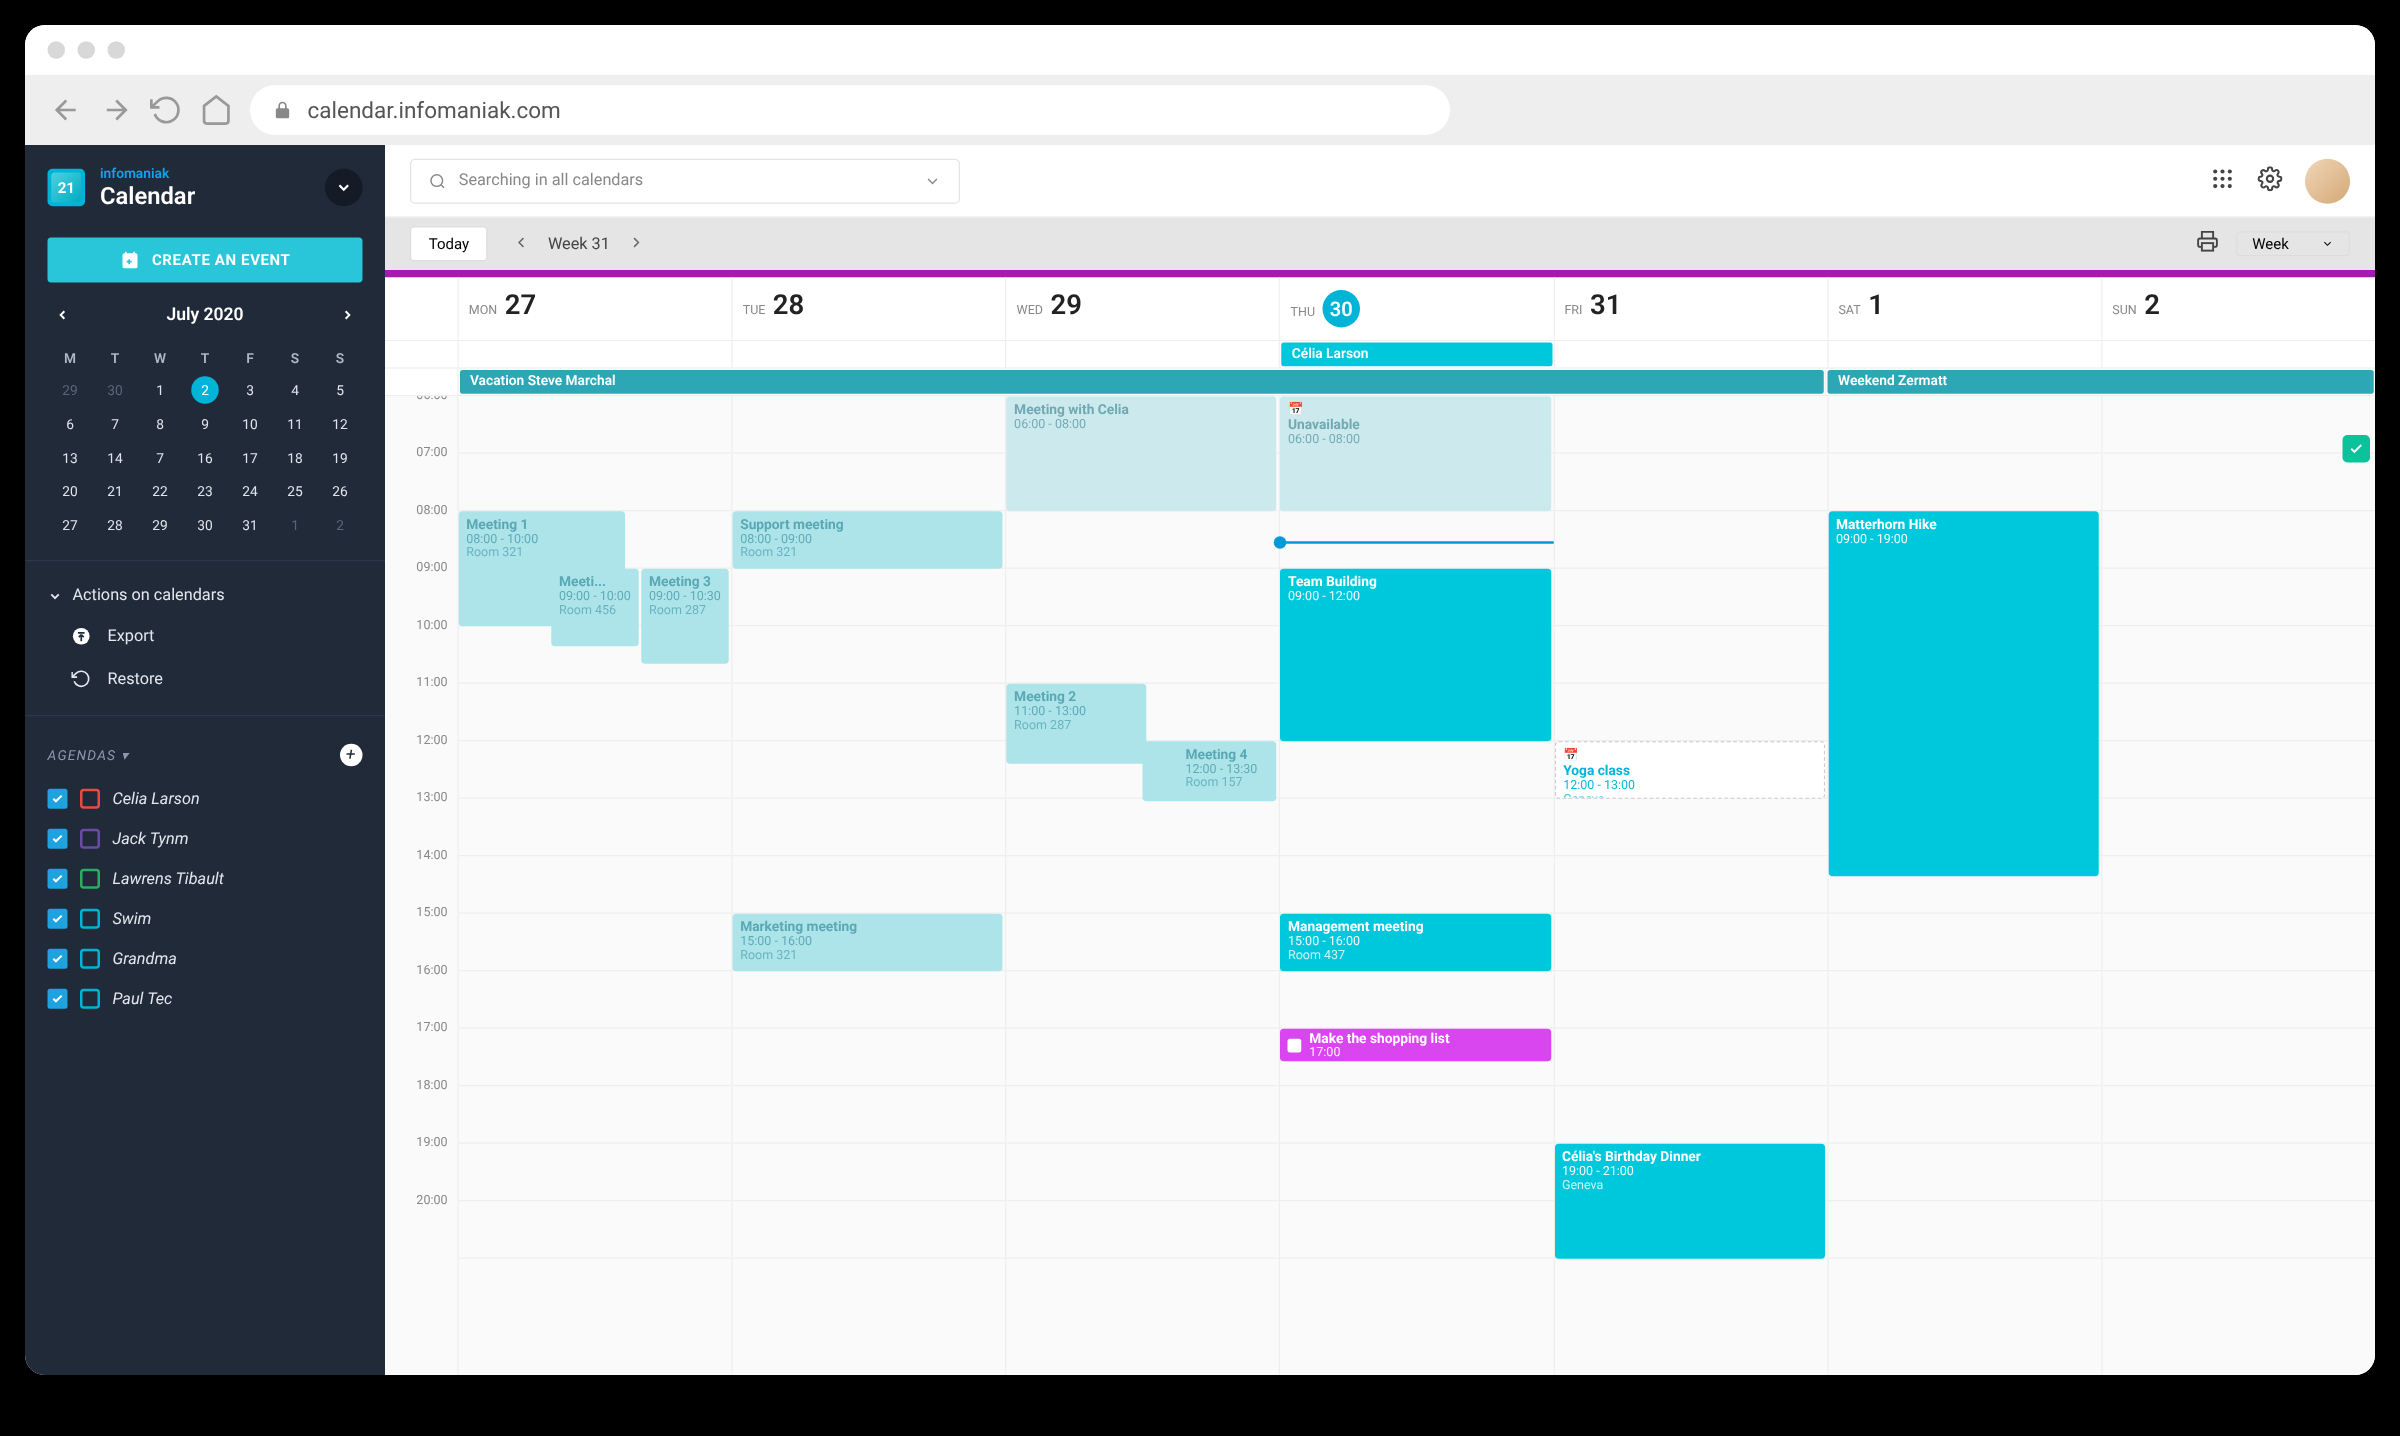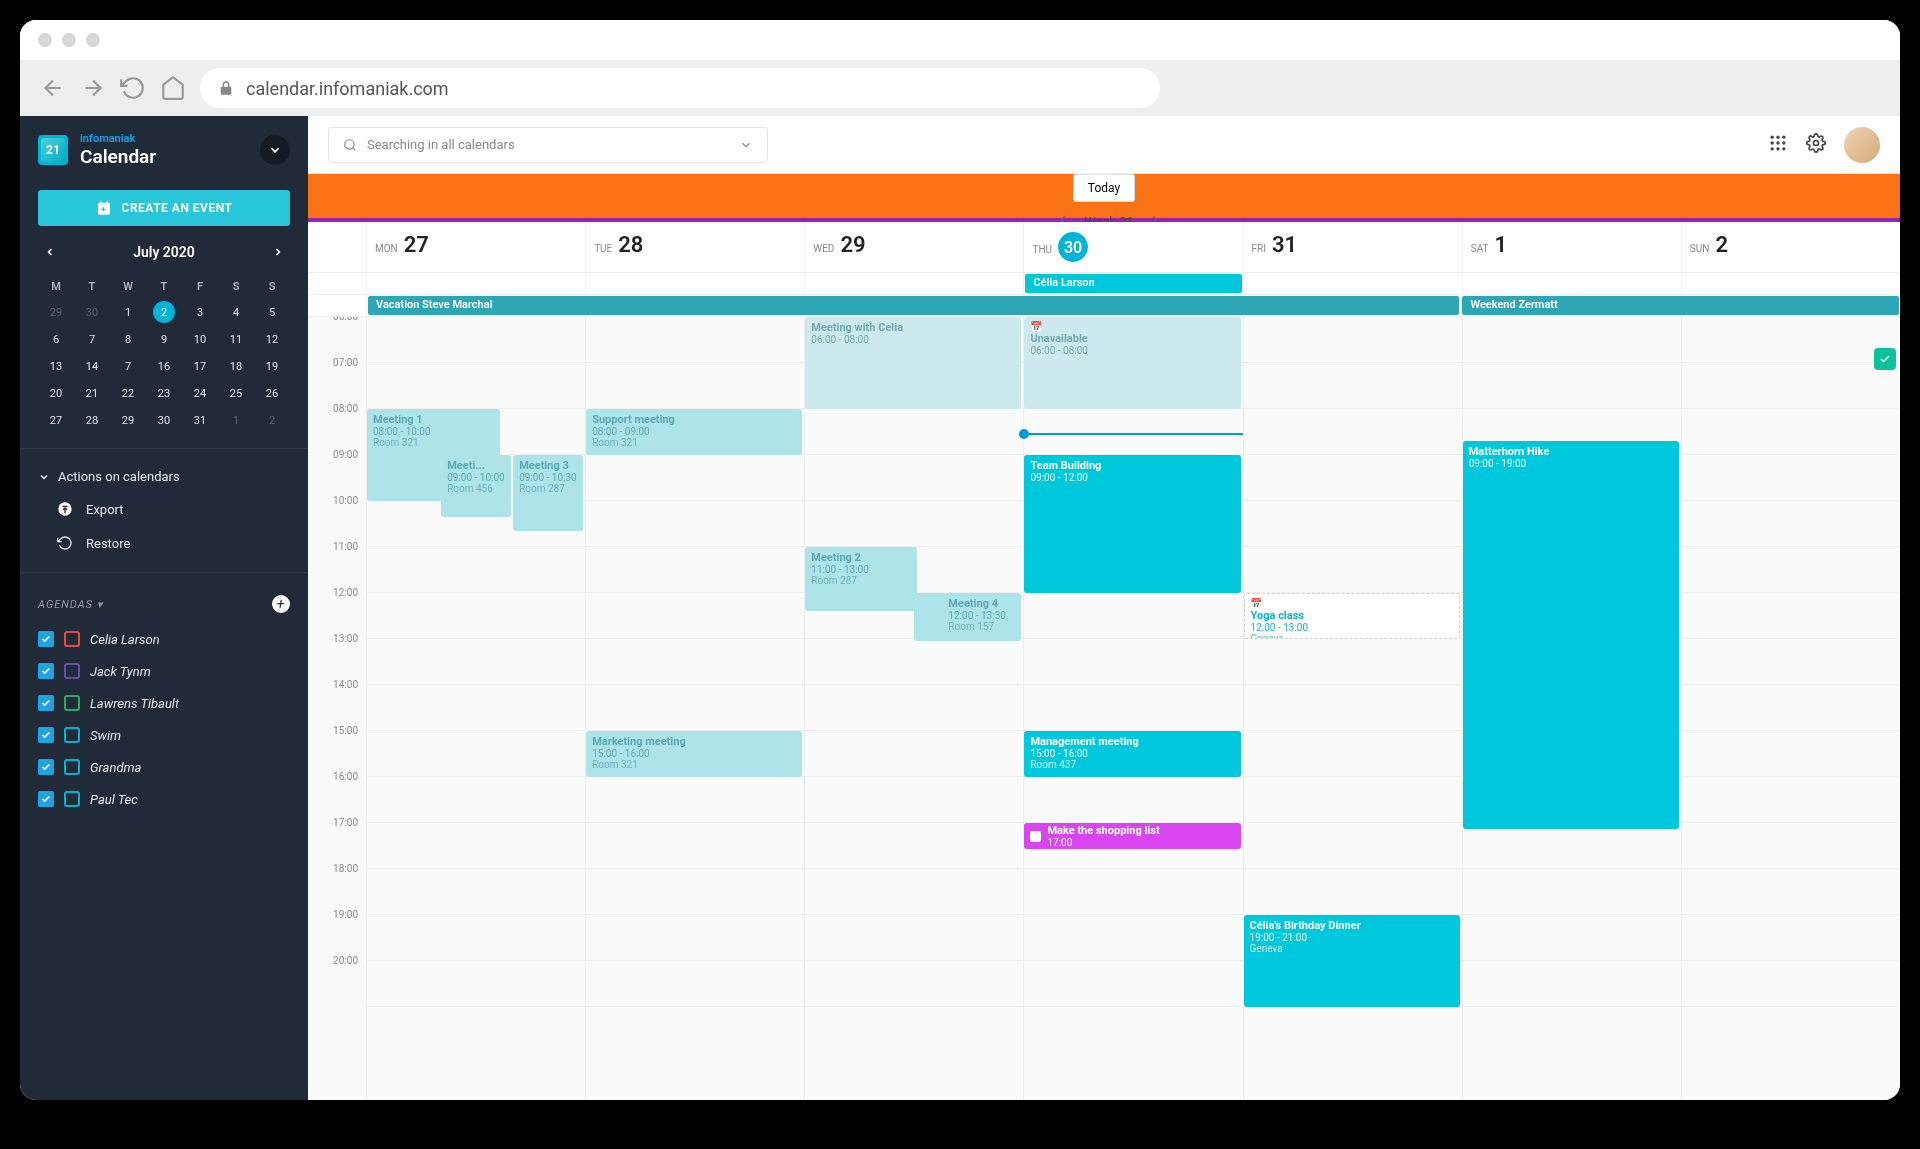--- a/index.html
+++ b/index.html
@@ -55,30 +55,30 @@
 .main { flex: 1; background: #fafafa; display: flex; flex-direction: column; overflow: hidden; position: relative; }
 .topbar { height: 58px; display: flex; align-items: center; padding: 0 20px; gap: 14px; background: #fff; border-bottom: 1px solid #eee; }
 .search { background: #fff; border: 1px solid #e4e4e4; border-radius: 4px; height: 36px; flex: 0 1 440px; display: flex; align-items: center; padding: 0 14px; gap: 10px; color: #888; font-size: 13px; }
 .search svg { width: 14px; height: 14px; }
 .search .dd { margin-left: auto; }
 .tb-right { margin-left: auto; display: flex; align-items: center; gap: 18px; }
 .grid-icon, .gear-icon { color: #444; cursor: pointer; }
 .grid-icon svg, .gear-icon svg { width: 20px; height: 20px; }
 .avatar { width: 36px; height: 36px; border-radius: 50%; background: linear-gradient(135deg, #f0d6b8, #d4a876); }
 
-.toolbar { height: 48px; display: flex; align-items: center; padding: 0 20px; gap: 10px; background: #f97316; border-bottom: 4px solid #a21caf; flex-direction: column; }
+.toolbar { height: 48px; display: flex; align-items: center; padding: 0 20px; gap: 10px; background: #e5e5e5; border-bottom: 6px solid #a21caf; }
 .today-btn { border: 1px solid #ddd; background: #fff; padding: 6px 14px; border-radius: 3px; font-size: 12px; cursor: pointer; }
 .wk-nav { display: flex; align-items: center; gap: 14px; margin-left: 10px; }
 .wk-nav .ar { cursor: pointer; color: #666; }
 .wk-nav .ar svg { width: 14px; height: 14px; }
 .wk-label { font-size: 13px; color: #444; }
 .tool-right { margin-left: auto; display: flex; align-items: center; gap: 14px; }
 .print-ic { color: #444; cursor: pointer; }
 .print-ic svg { width: 18px; height: 18px; }
-.view-sel { border: 1px solid #ddd; padding: 2px 12px; border-radius: 3px; font-size: 12px; display: flex; align-items: center; gap: 12px; cursor: pointer; }
+.view-sel { border: 1px solid #ddd; padding: 2px 12px; border-radius: 3px; font-size: 12px; display: flex; align-items: center; gap: 26px; cursor: pointer; }
 
 .cal-head { display: flex; background: #fff; border-bottom: 1px solid #eee; }
 .time-gutter { width: 58px; flex-shrink: 0; }
 .day-head { flex: 1; padding: 10px 8px; display: flex; align-items: baseline; gap: 6px; border-left: 1px solid #f0f0f0; }
 .day-head .dow { font-size: 10px; color: #888; text-transform: uppercase; }
 .day-head .num { font-size: 22px; font-weight: 600; color: #222; }
 .day-head.today .num { background: #00b4d8; color: #fff; width: 30px; height: 30px; border-radius: 50%; display: inline-flex; align-items: center; justify-content: center; font-size: 16px; }
 
 .allday-row { display: flex; background: #fff; border-bottom: 1px solid #eee; min-height: 22px; }
 .allday-cell { flex: 1; border-left: 1px solid #f0f0f0; position: relative; padding: 1px; }
@@ -612,21 +612,21 @@
               <div class="hour-line"></div>
               <div class="hour-line"></div>
               <div class="hour-line"></div>
               <div class="hour-line"></div>
               <div class="hour-line"></div>
               <div class="hour-line"></div>
               <div class="hour-line"></div>
               <div class="hour-line"></div>
               <div class="hour-line"></div>
               <div class="hour-line"></div>
-              <div class="evt cyan-solid" style="top: 92px; height: 388px; left: 0%; width: calc(100% - 2px); margin-top: 32px;">
+              <div class="evt cyan-solid" style="top: 92px; height: 292px; left: 0%; width: calc(100% - 2px);">
                 <div class="t">Matterhorn Hike</div>
                 <div class="s">09:00 - 19:00</div>
               </div>
             </div>
             <div class="day-col">
               <div class="hour-line"></div>
               <div class="hour-line"></div>
               <div class="hour-line"></div>
               <div class="hour-line"></div>
               <div class="hour-line"></div>

